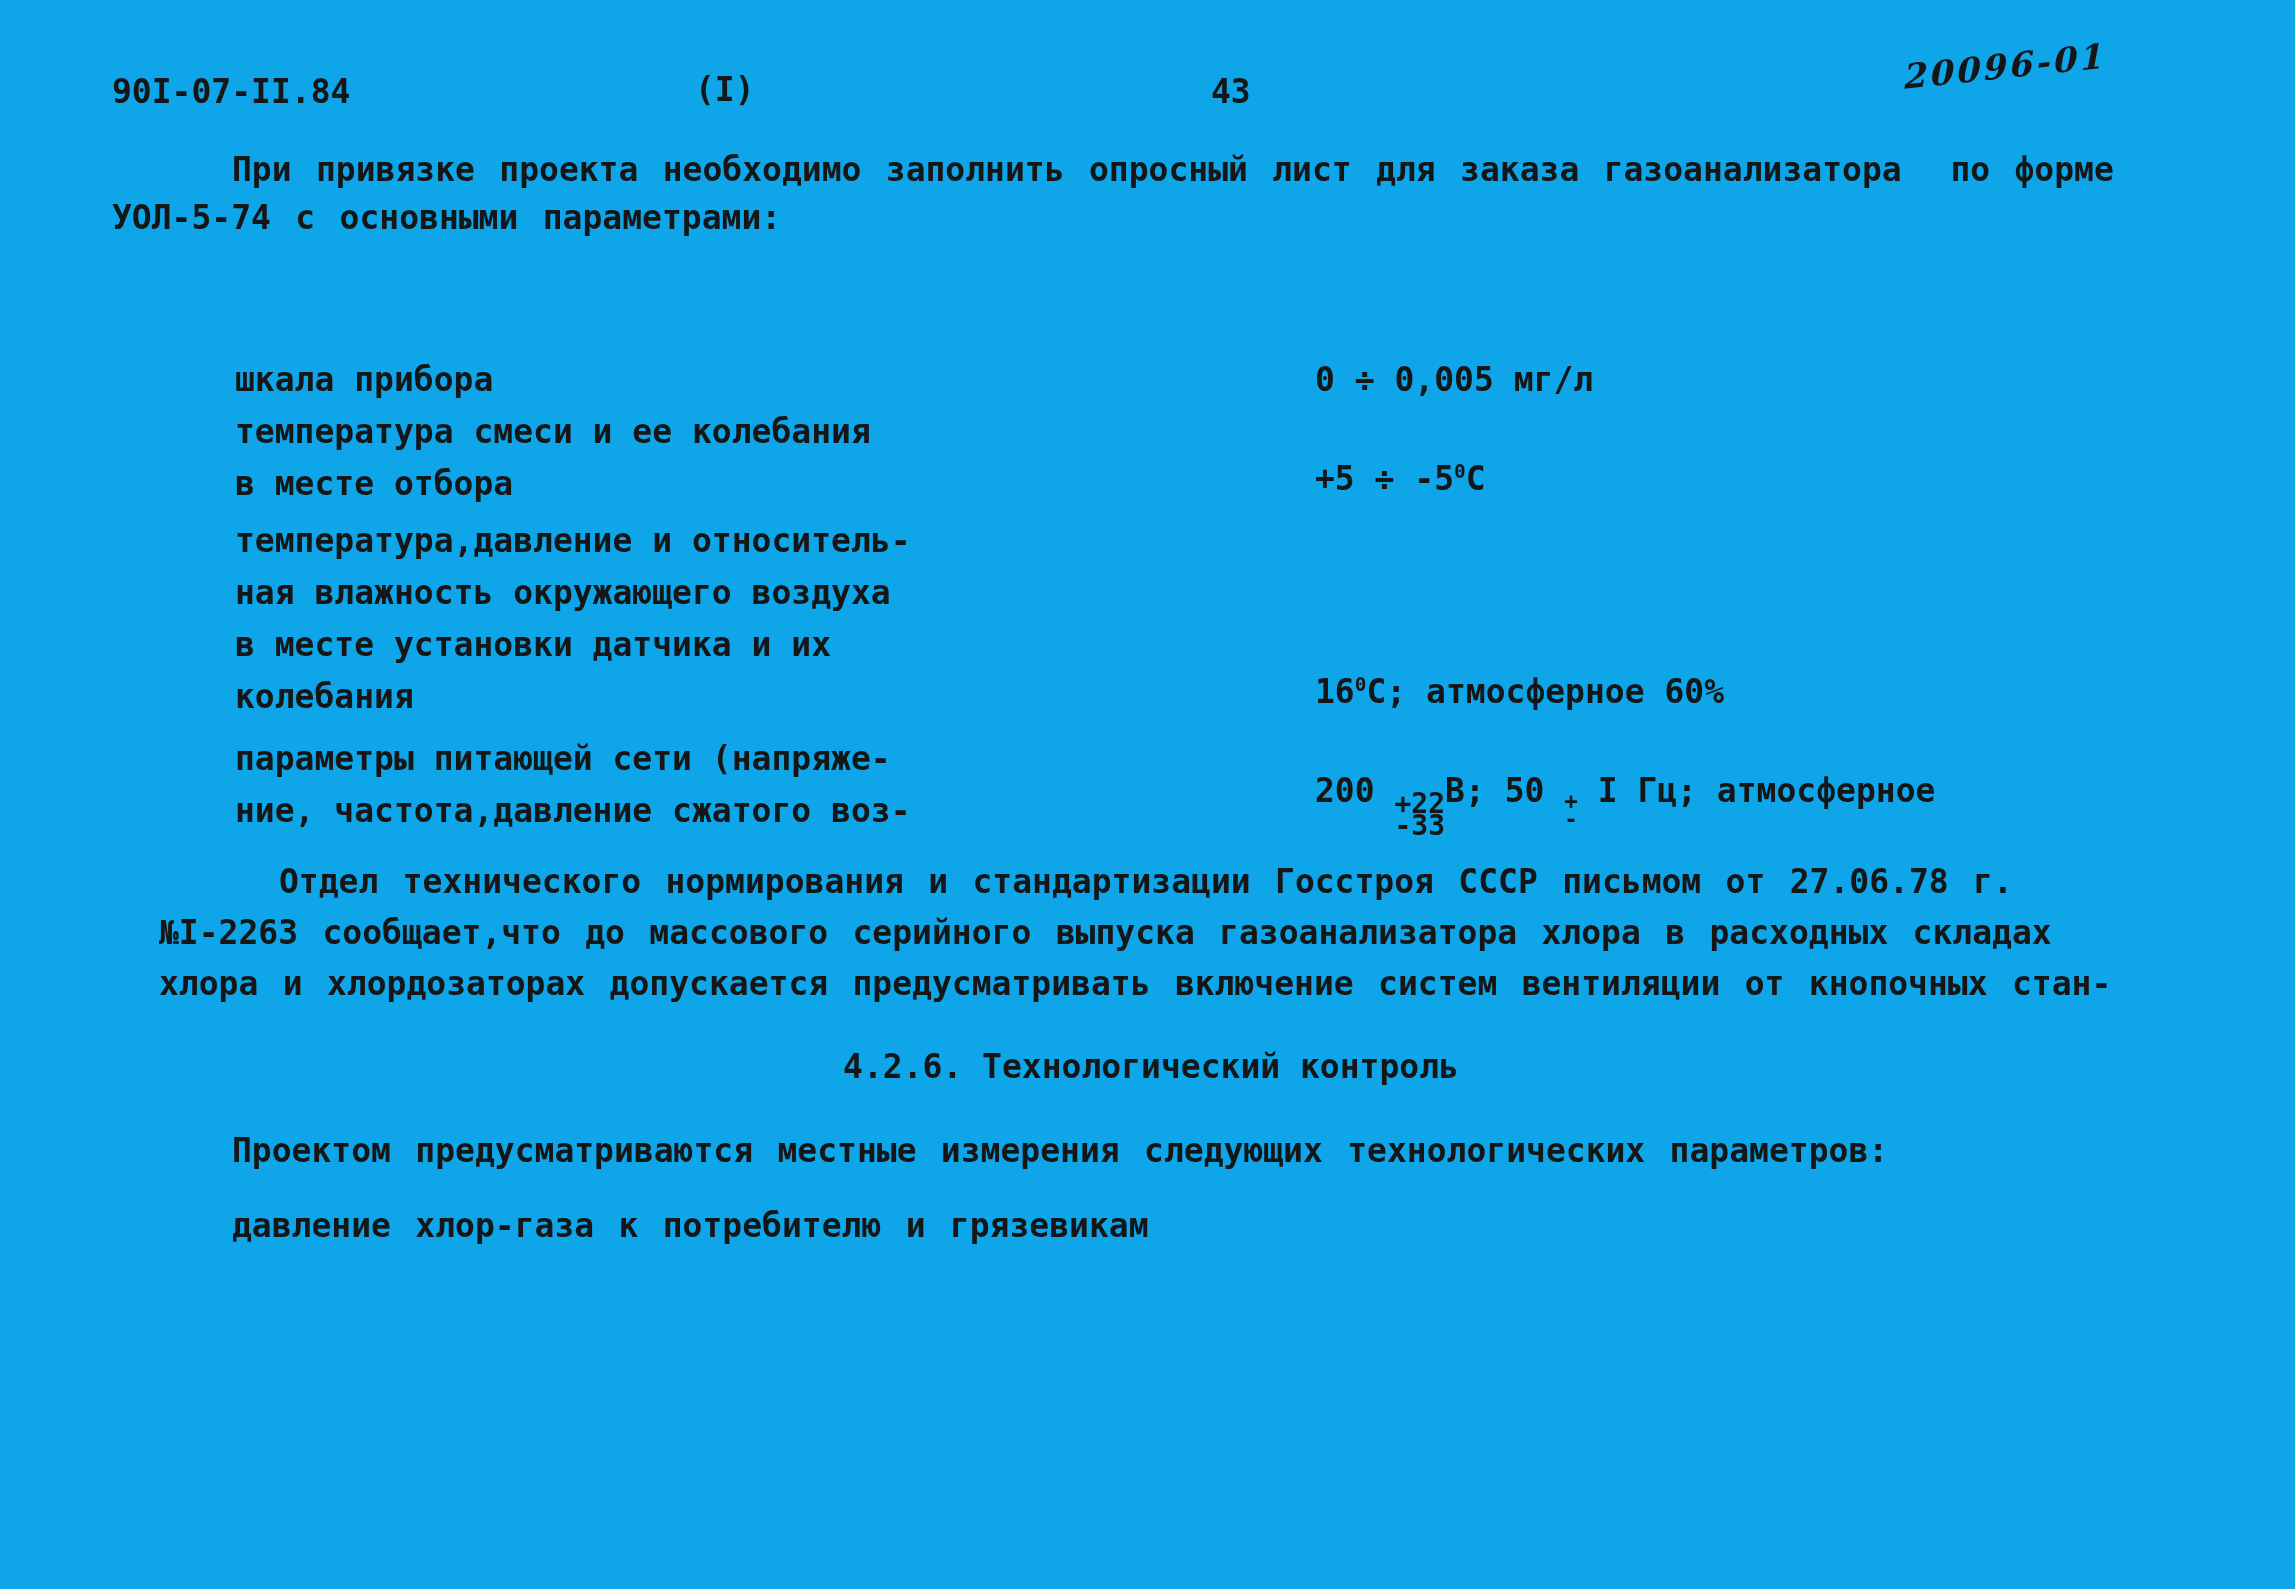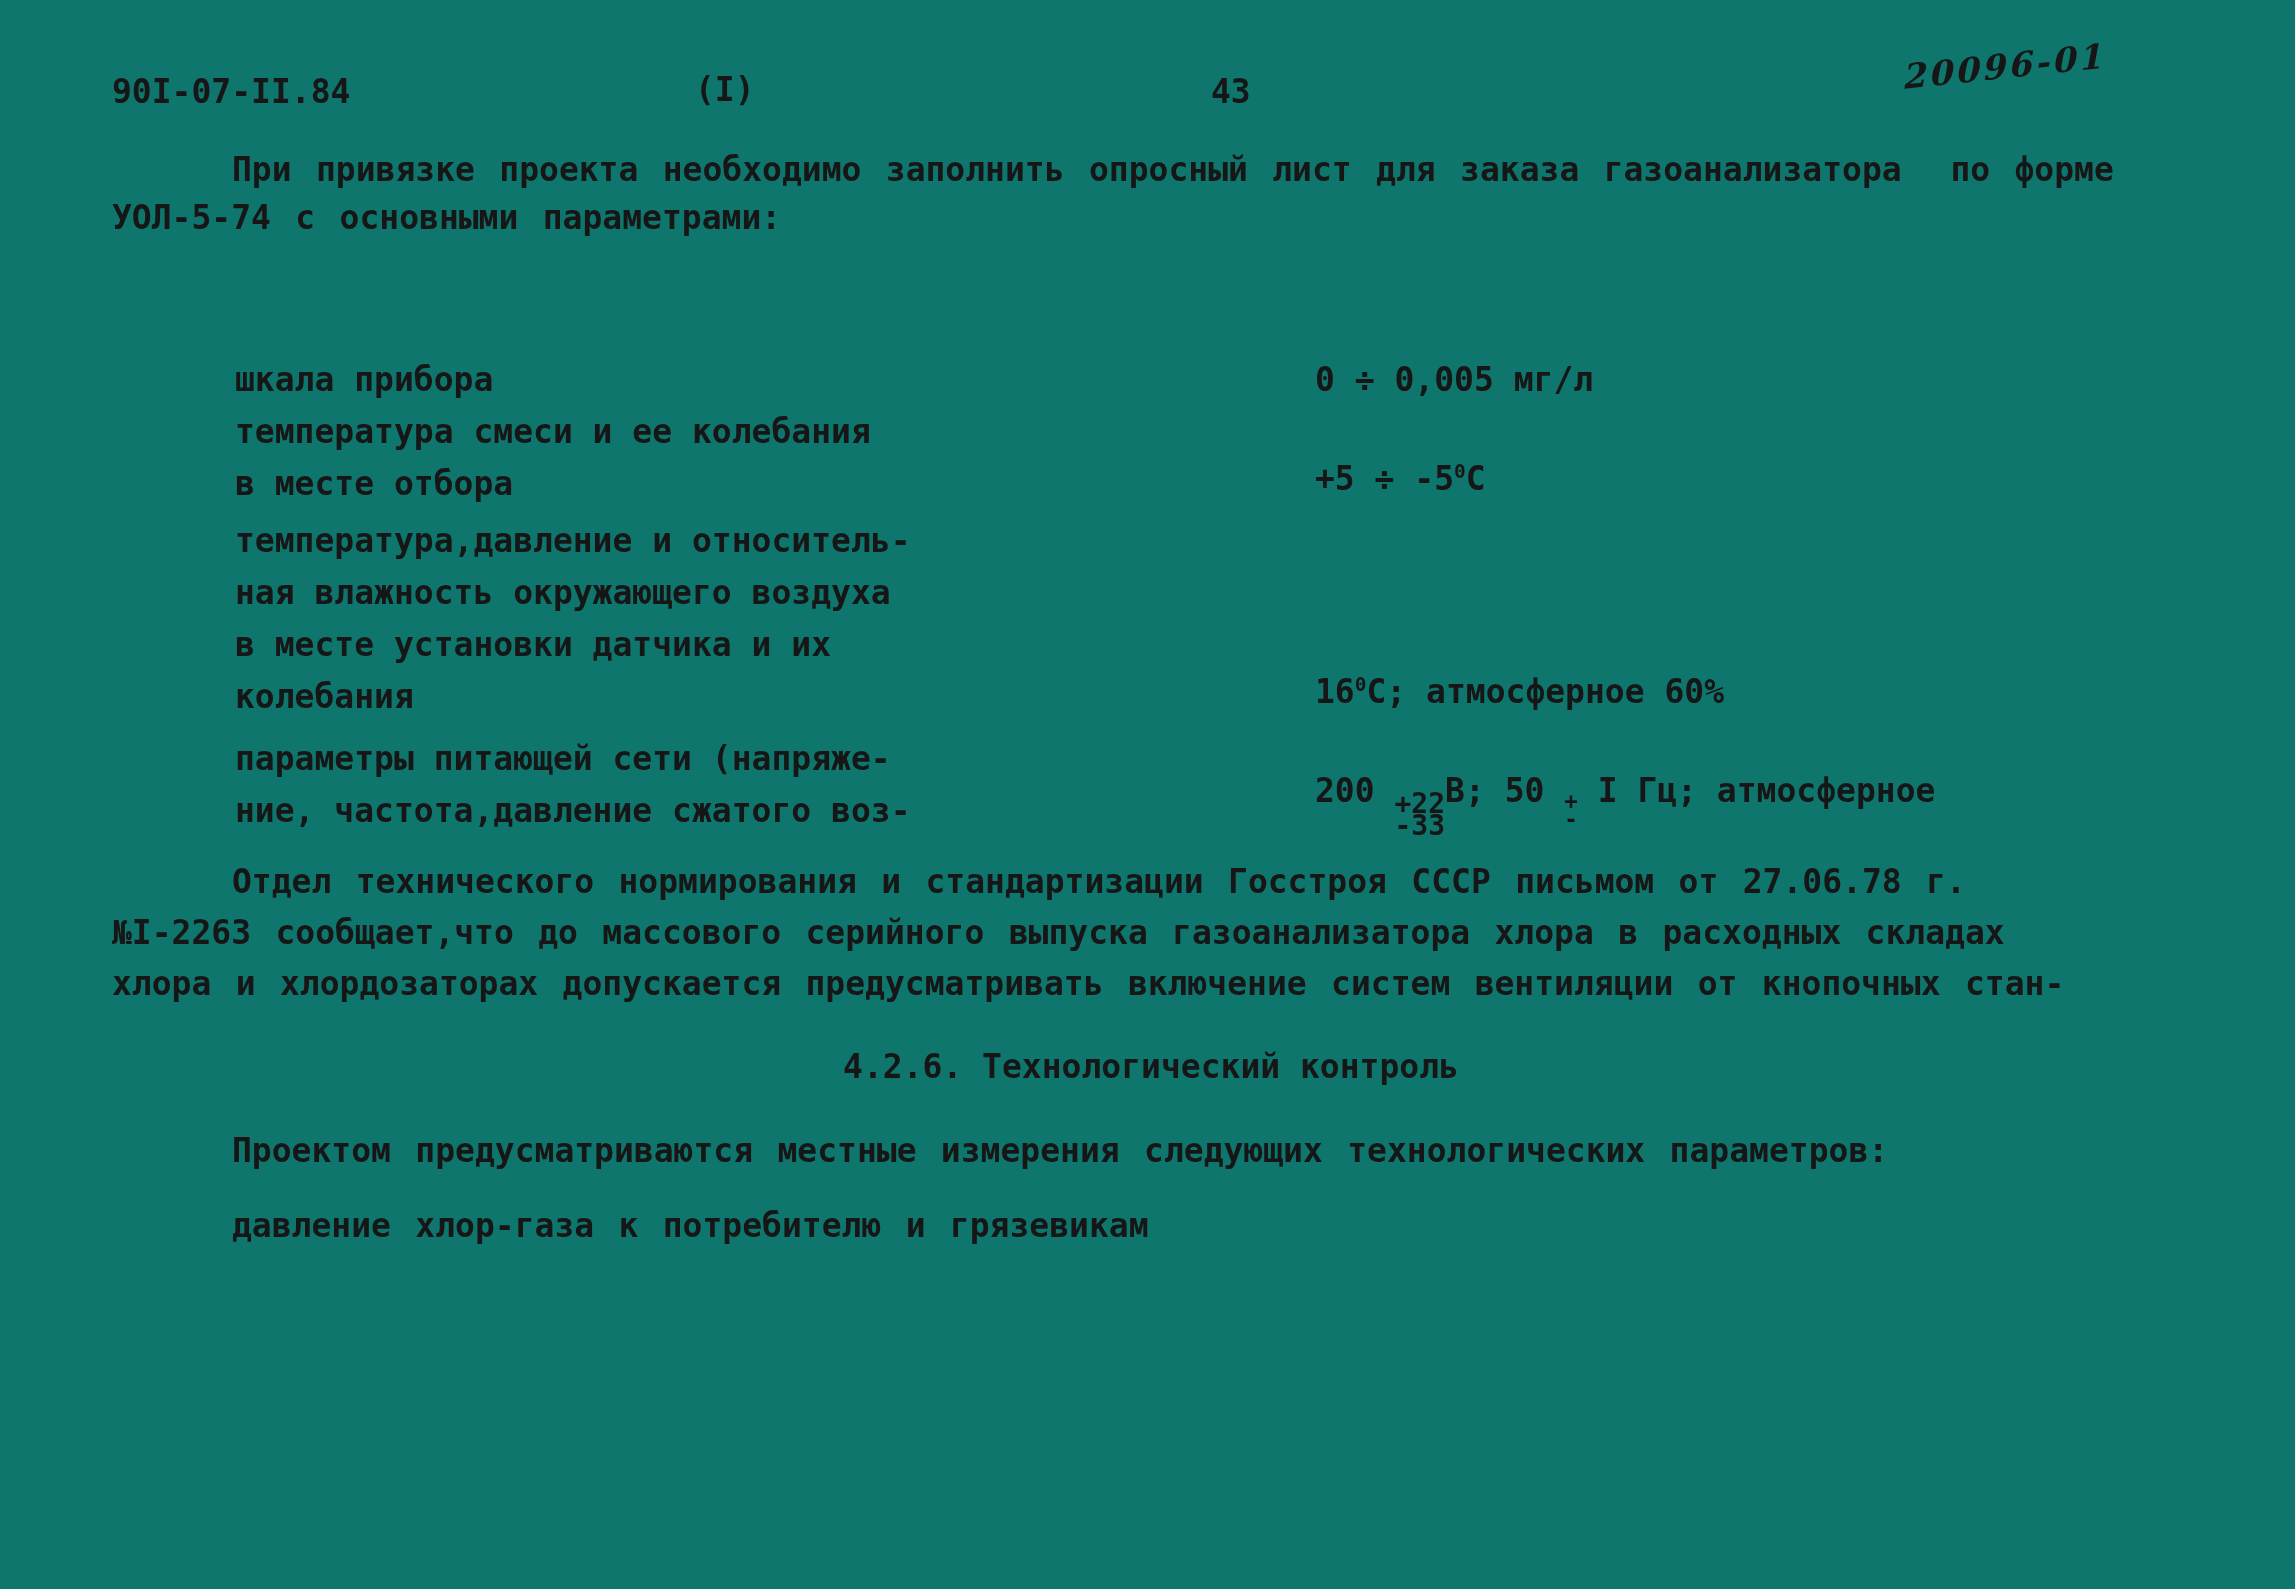--- a/index.html
+++ b/index.html
@@ -11,21 +11,21 @@
     overflow: hidden;
     font-family: "DejaVu Sans Mono", "Liberation Mono", monospace;
     font-weight: 700;
     color: #161616;
     font-size: 33px;
   }
   .page {
     position: absolute;
     inset: 0;
     padding: 64px 105px 16px 112px;
-    background: #0f766e;
+    background: #0ea5e9;
   }
   .header { position: relative; height: 45px; }
   .doc-code   { position: absolute; left: 0;      top: 7.5px; white-space: pre; }
   .section-mark { position: absolute; left: 583px; top: 6px; white-space: pre; }
   .page-number  { position: absolute; left: 1099px; top: 7.5px; white-space: pre; }
   .handwritten {
     position: absolute;
     right: 82px;
     top: -18px;
     font-family: "DejaVu Serif", "Liberation Serif", serif;
@@ -56,21 +56,21 @@
   .stack {
     display: inline-flex;
     flex-direction: column;
     align-items: flex-start;
     font-size: 28px;
     line-height: 22px;
     vertical-align: -11.2px;
   }
   .stack.pm { font-size: 22.4px; line-height: 18px; vertical-align: -7.5px; align-items: center; }
 
-  .para2 { margin-top: 19.4px; }
+  .para2 { margin-top: 19.4px; margin-left: 47px; }
   .para2 .line { line-height: 51px; }
   .para2 .line.first { padding-left: 120px; }
 
   .section-heading {
     margin-top: 34px;
     text-align: center;
     line-height: 48px;
     white-space: pre;
   }
   .para3 { margin-top: 36px; }

